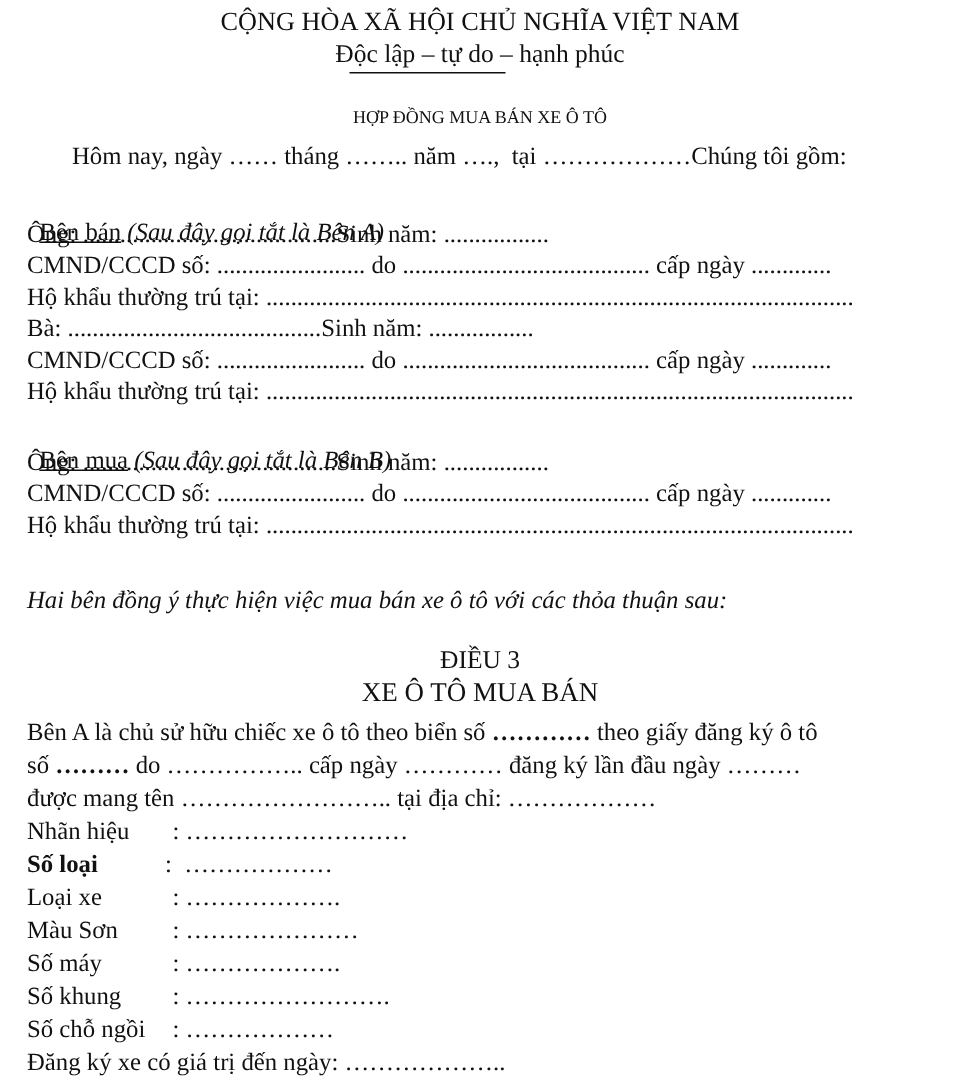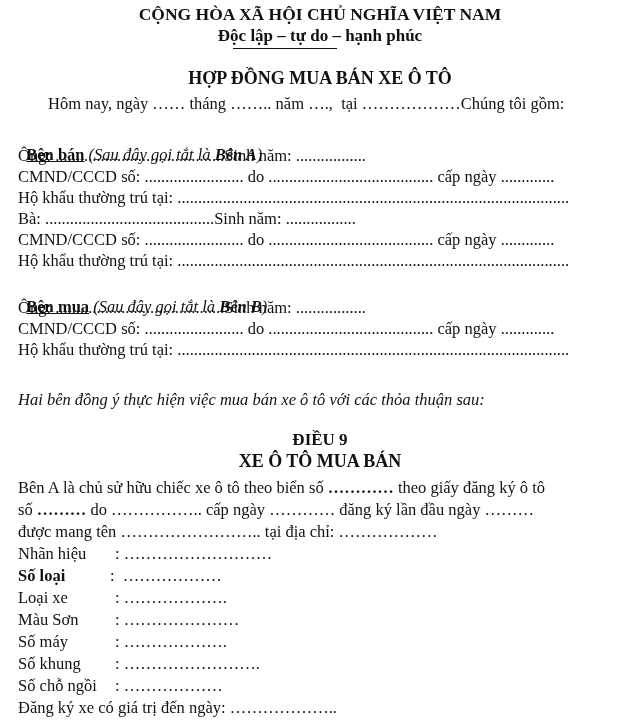--- a/index.html
+++ b/index.html
@@ -3,35 +3,35 @@
 <meta charset="utf-8">
 <style>
   html, body { margin: 0; padding: 0; background: #ffffff; }
   body {
     width: 640px; height: 726px; overflow: hidden; position: relative;
     font-family: "Liberation Serif", "DejaVu Serif", serif;
     color: #111111; font-size: 16.5px;
   }
   .line { position: absolute; white-space: pre; line-height: 20px; }
   .center { left: 0; width: 640px; text-align: center; }
-  .bold { font-weight: bold; }
+  .bold { font-weight: normal; }
   .ital { font-style: italic; }
   .u { text-decoration: underline; }
   .rule { position: absolute; height: 1px; background: #111; }
   .field-label { display: inline-block; }
   .dots-bold { font-weight: bold; }
 </style>
 </head>
 <body>
 
 <div class="line center bold" style="top:4px; font-size:17.5px;">CỘNG HÒA XÃ HỘI CHỦ NGHĨA VIỆT NAM</div>
 <div class="line center bold" style="top:26px; font-size:17px;">Độc lập – tự do – hạnh phúc</div>
 <div class="rule" style="left:233px; top:48px; width:104px;"></div>
 
-<div class="line center bold" style="top:68px; font-size:18px;">HỢP ĐỒNG MUA BÁN XE Ô TÔ</div>
+<div class="line center bold" style="top:68px; font-size:12px;">HỢP ĐỒNG MUA BÁN XE Ô TÔ</div>
 <div class="line" style="left:36px; top:94px;margin-left:12px;">Hôm nay, ngày …… tháng …….. năm ….,  tại ………………Chúng tôi gồm:</div>
 
 <div class="line" style="left:18px; top:125px;">
   <span class="bold u">Bên bán</span><span class="ital"> (Sau đây gọi tắt là </span><span class="ital bold">Bên A</span><span class="ital">)</span>
 </div>
 <div class="line" style="left:18px; top:146px;">Ông: .........................................Sinh năm: .................</div>
 <div class="line" style="left:18px; top:167px;">CMND/CCCD số: ........................ do ........................................ cấp ngày .............</div>
 <div class="line" style="left:18px; top:188px;">Hộ khẩu thường trú tại: ...............................................................................................</div>
 <div class="line" style="left:18px; top:209px;">Bà: .........................................Sinh năm: .................</div>
 <div class="line" style="left:18px; top:230px;">CMND/CCCD số: ........................ do ........................................ cấp ngày .............</div>
@@ -39,21 +39,21 @@
 
 <div class="line" style="left:18px; top:277px;">
   <span class="bold u">Bên mua</span><span class="ital"> (Sau đây gọi tắt là </span><span class="ital bold">Bên B</span><span class="ital">)</span>
 </div>
 <div class="line" style="left:18px; top:298px;">Ông: .........................................Sinh năm: .................</div>
 <div class="line" style="left:18px; top:319px;">CMND/CCCD số: ........................ do ........................................ cấp ngày .............</div>
 <div class="line" style="left:18px; top:340px;">Hộ khẩu thường trú tại: ...............................................................................................</div>
 
 <div class="line ital" style="left:18px; top:390px;">Hai bên đồng ý thực hiện việc mua bán xe ô tô với các thỏa thuận sau:</div>
 
-<div class="line center bold" style="top:430px; font-size:17px;">ĐIỀU 9</div>
+<div class="line center bold" style="top:430px; font-size:17px;">ĐIỀU 3</div>
 <div class="line center bold" style="top:451px; font-size:18px;">XE Ô TÔ MUA BÁN</div>
 
 <div class="line" style="left:18px; top:478px;"><span>Bên A là chủ sử hữu chiếc xe ô tô theo biển số </span><span class="dots-bold">…………</span><span> theo giấy đăng ký ô tô</span></div>
 <div class="line" style="left:18px; top:500px;"><span>số </span><span class="dots-bold">………</span><span> do …………….. cấp ngày ………… đăng ký lần đầu ngày ………</span></div>
 <div class="line" style="left:18px; top:522px;">được mang tên …………………….. tại địa chỉ: ………………</div>
 
 <div class="line" style="left:18px; top:544px;"><span class="field-label" style="width:97px;">Nhãn hiệu</span><span>: ………………………</span></div>
 <div class="line" style="left:18px; top:566px;"><span class="field-label" style="width:92px;font-weight:bold;">Số loại</span><span>:  ………………</span></div>
 <div class="line" style="left:18px; top:588px;"><span class="field-label" style="width:97px;">Loại xe</span><span>: ……………….</span></div>
 <div class="line" style="left:18px; top:610px;"><span class="field-label" style="width:97px;">Màu Sơn</span><span>: …………………</span></div>

